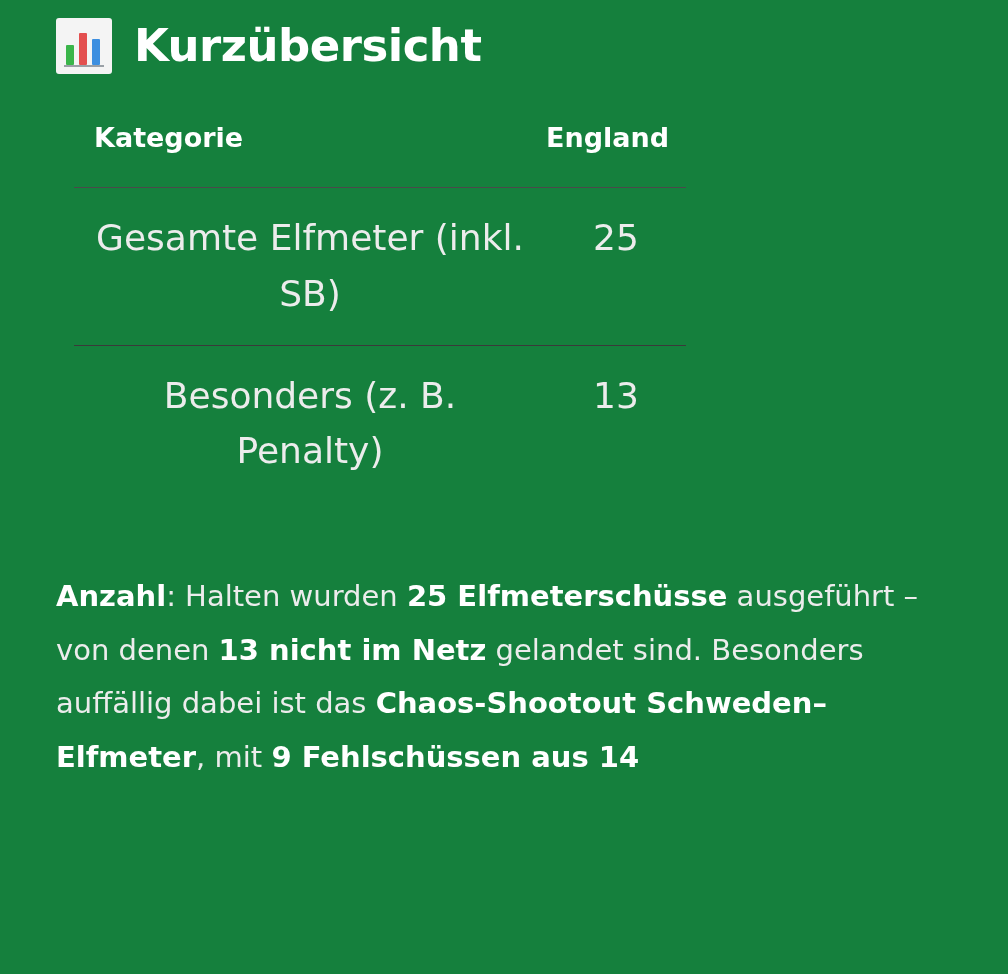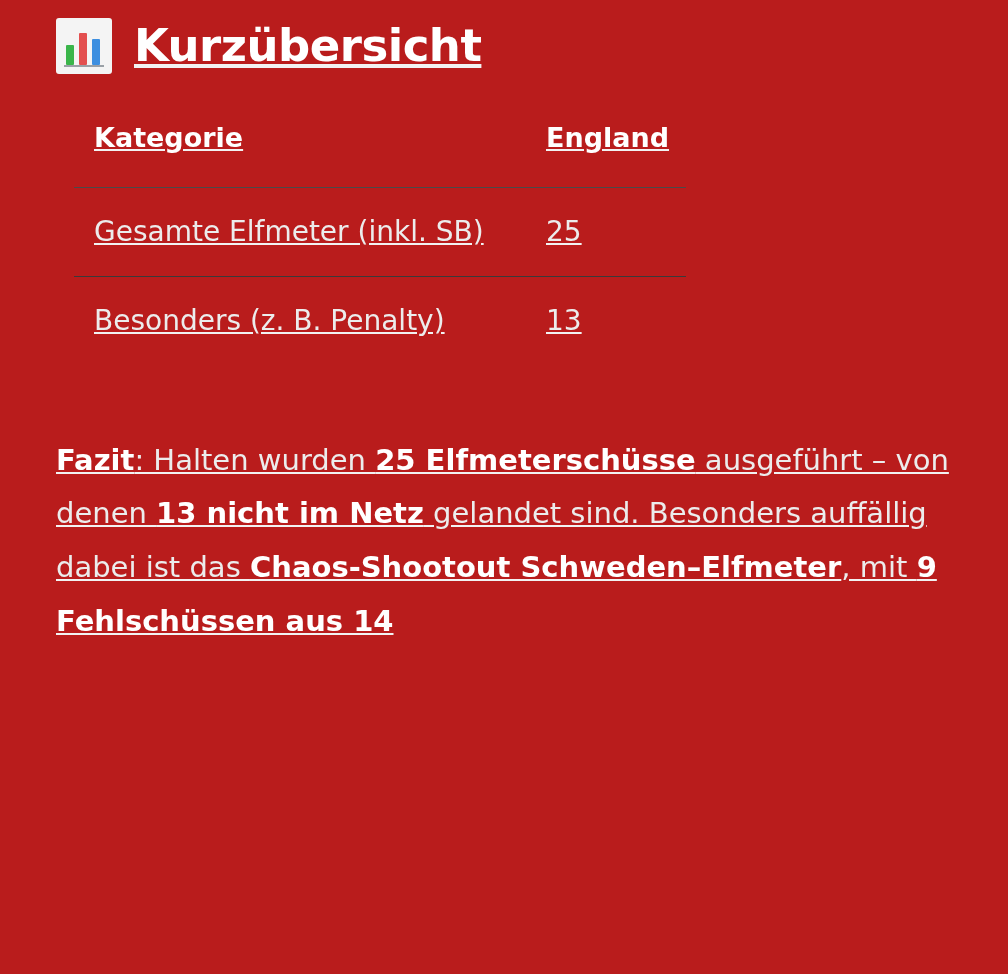--- a/index.html
+++ b/index.html
@@ -13,22 +13,21 @@
     overflow: hidden;
     font-family: "DejaVu Sans", sans-serif;
     color: #f2f2f2;
     -webkit-font-smoothing: antialiased;
   }
   .page {
     box-sizing: border-box;
     width: 1008px;
     height: 974px;
     padding: 18px 56px 0 56px;
-    background: #b91c1c;
-    text-decoration: underline;
+    background: #15803d;
   }
 
   
   .heading {
     display: flex;
     align-items: center;
     gap: 22px;
     margin: 0 0 48px 0;
   }
   .chart-icon {
@@ -73,22 +72,22 @@
   .stats-table th {
     text-align: left;
     font-size: 27px;
     font-weight: 700;
     color: #ffffff;
     padding: 0 0 34px 20px;
     border-bottom: 1px solid #4a4a4a;
     vertical-align: bottom;
   }
   .stats-table td {
-    text-align: left;
-    font-size: 28px;
+    text-align: center;
+    font-size: 36px;
     font-weight: 400;
     color: #ececec;
     padding: 22px 0 23px 20px;
     border-bottom: 1px solid #3a3a3a;
     vertical-align: top;
     line-height: 1.55;
   }
   .stats-table tr:last-child td {
     border-bottom: none;
   }
@@ -136,15 +135,15 @@
         <td>Gesamte Elfmeter (inkl. SB)</td>
         <td>25</td>
       </tr>
       <tr>
         <td>Besonders (z. B. Penalty)</td>
         <td>13</td>
       </tr>
     </tbody>
   </table>
 
-  <p class="conclusion"><b>Fazit</b><span>: Halten wurden </span><b>25 Elfmeterschüsse</b><span> ausgeführt – von denen </span><b>13 nicht im Netz</b><span> gelandet sind. Besonders auffällig dabei ist das </span><b>Chaos-Shootout Schweden–Elfmeter</b><span>, mit </span><b>9 Fehlschüssen aus 14</b></p>
+  <p class="conclusion"><b>Anzahl</b><span>: Halten wurden </span><b>25 Elfmeterschüsse</b><span> ausgeführt – von denen </span><b>13 nicht im Netz</b><span> gelandet sind. Besonders auffällig dabei ist das </span><b>Chaos-Shootout Schweden–Elfmeter</b><span>, mit </span><b>9 Fehlschüssen aus 14</b></p>
 
 </div>
 
 </body></html>

